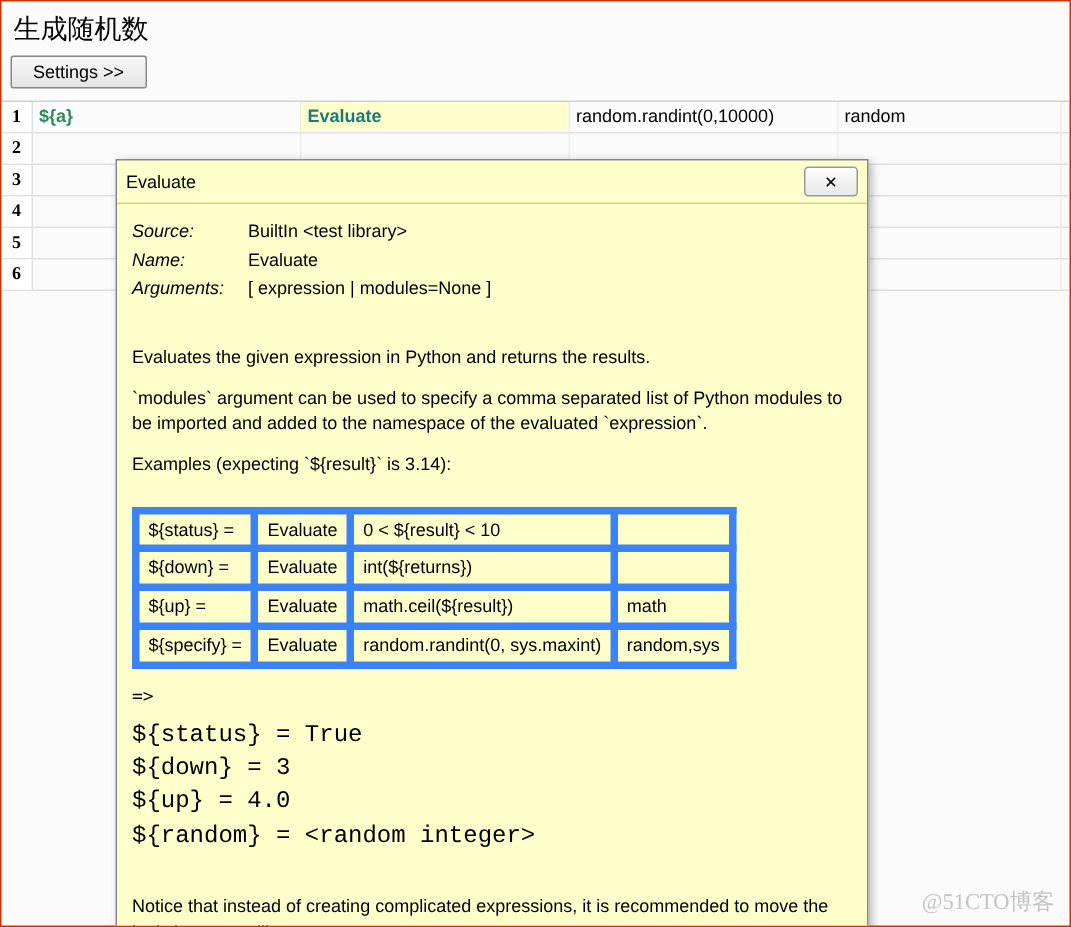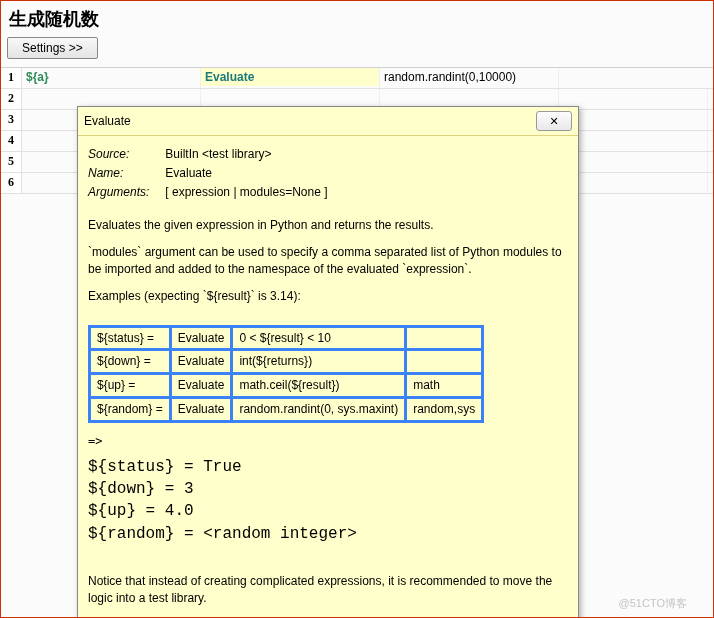--- a/index.html
+++ b/index.html
@@ -1,45 +1,45 @@
 <!DOCTYPE html>
 <html><head>
 <meta charset="utf-8">
 <style>
   html,body{margin:0;padding:0;font-family:Tahoma,Verdana,sans-serif;font-size:12px;background:#fff;color:#000}
   .frame{width:714px;height:618px;box-sizing:border-box;border:1px solid #c30;background:#fbfbfb;position:relative;overflow:hidden}
-  .title{font-family:"SimSun","宋体",serif;font-size:18px;font-weight:bold;padding:6px 8px 2px}
+  .title{font-family:"SimSun","宋体",serif;font-size:18px;font-weight:normal;padding:6px 8px 2px}
   .btnrow{padding:4px 6px 8px}
   .btn{display:inline-block;border:1px solid #888;background:linear-gradient(#f8f8f8,#e4e4e4);padding:3px 14px;font-size:12px;border-radius:2px;cursor:pointer}
   .grid{border-top:1px solid #d0d0d0}
   .grid-row{display:flex;border-bottom:1px solid #e0e0e0;height:20px;align-items:stretch}
   .rownum{width:20px;text-align:center;font-weight:bold;font-family:Verdana;border-right:1px solid #e0e0e0;padding-top:2px;background:#fff}
   .cell{border-right:1px solid #eee;padding:2px 4px;font-size:12px;overflow:hidden;white-space:nowrap}
   .c1{width:170px}
   .c2{width:170px}
   .c3{width:170px}
   .c4{width:140px}
   .var{color:#2e8b57;font-weight:bold}
   .kw{color:#1b7a7a;font-weight:bold;background:#ffffcc;display:block;margin:-2px -4px;padding:2px 4px}
   
   .tip{position:absolute;left:76px;top:105px;width:500px;background:#ffffcc;border:1px solid #888;box-shadow:2px 2px 6px rgba(0,0,0,0.3);padding:0}
   .tip-head{display:flex;justify-content:space-between;align-items:center;padding:4px 6px;border-bottom:1px solid #e0d080;font-size:12px}
   .closebox{width:34px;height:18px;border:1px solid #999;border-radius:3px;background:linear-gradient(#fdfdfd,#e8e8e8);display:flex;align-items:center;justify-content:center;font-family:"Segoe UI",sans-serif;font-size:11px;cursor:pointer}
   .tip-body{padding:8px 10px 12px;font-size:12px;line-height:1.4}
   .meta-row{margin:2px 0}
   .meta-label{font-style:italic;display:inline-block;width:74px}
-  .desc{margin-top:17px}
+  .desc{margin-top:30px}
   .desc p{margin:0 0 10px}
   .ex-title{margin:10px 0 20px}
   table.ex{border-collapse:collapse;border:2px solid #aaa}
-  table.ex td{border:3px solid #3b82f6;padding:2px 6px;font-size:12px}
+  table.ex td{border:5px solid #3b82f6;padding:2px 6px;font-size:12px}
   .arrow{margin:10px 0 6px;font-family:monospace}
   .mono{font-family:Liberation Mono, monospace;white-space:pre;font-size:16px;line-height:1.4}
   .notice{margin-top:28px}
-  .watermark{position:absolute;right:26px;bottom:6px;color:#c4c4c4;font-size:11px;font-family:Liberation Sans, sans-serif}
+  .watermark{position:absolute;right:10px;bottom:6px;color:#c4c4c4;font-size:15px;font-family:Liberation Serif, serif}
   .faint-url{position:absolute;left:320px;top:320px;color:#e0e0e0;font-size:15px;letter-spacing:3px;pointer-events:none;z-index:0;font-family:Verdana}
 </style>
 </head>
 <body>
 
 <div class="frame">
   <span class="faint-url">g.csdn.net/tulituqi</span>
 
   <div class="title">生成随机数</div>
   <div class="btnrow">
@@ -47,20 +47,21 @@
   </div>
 
   <div class="grid">
     <div class="grid-row">
       <div class="rownum">1</div>
       <div class="cell c1"><span class="var">${a}</span></div>
       <div class="cell c2">
           <span class="kw">Evaluate</span>
         </div>
       <div class="cell c3">random.randint(0,10000)</div>
+      <div class="cell c4">random</div>
     </div>
     <div class="grid-row">
       <div class="rownum">2</div>
       <div class="cell c1"></div>
         <div class="cell c2"></div>
         <div class="cell c3"></div>
         <div class="cell c4"></div>
     </div>
     <div class="grid-row">
       <div class="rownum">3</div>
@@ -124,21 +125,21 @@
               <td>int(${returns})</td>
               <td></td>
             </tr>
         <tr>
               <td>${up} =</td>
               <td>Evaluate</td>
               <td>math.ceil(${result})</td>
               <td>math</td>
             </tr>
         <tr>
-              <td>${random} =</td>
+              <td>${specify} =</td>
               <td>Evaluate</td>
               <td>random.randint(0, sys.maxint)</td>
               <td>random,sys</td>
             </tr>
       </tbody>
         </table>
 
       <div class="arrow">=&gt;</div>
       <div class="mono">${status} = True
 ${down} = 3

